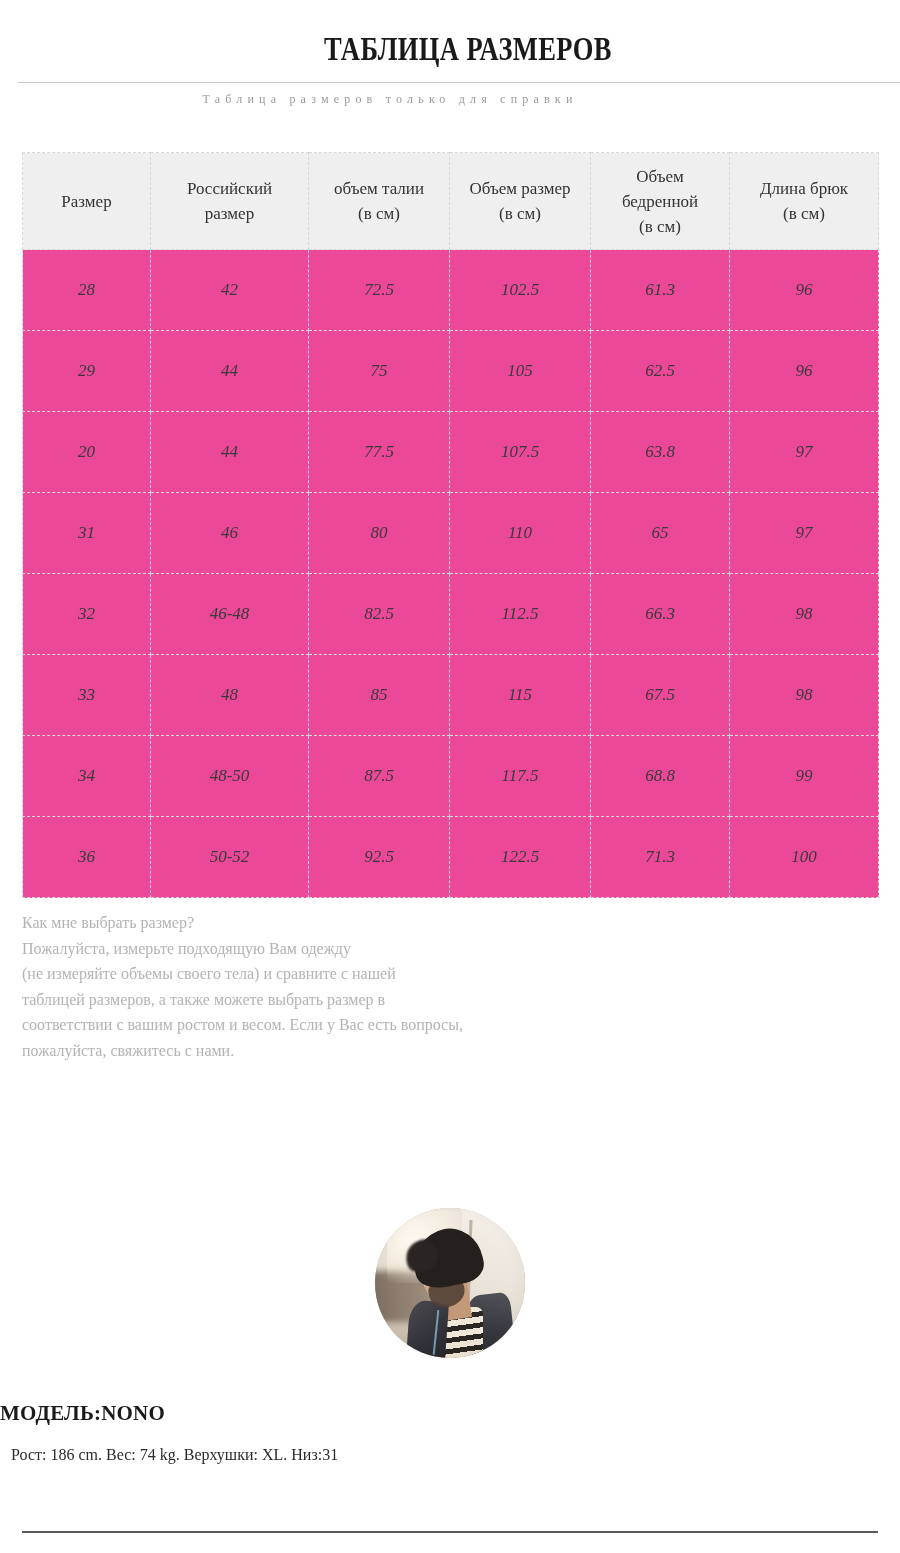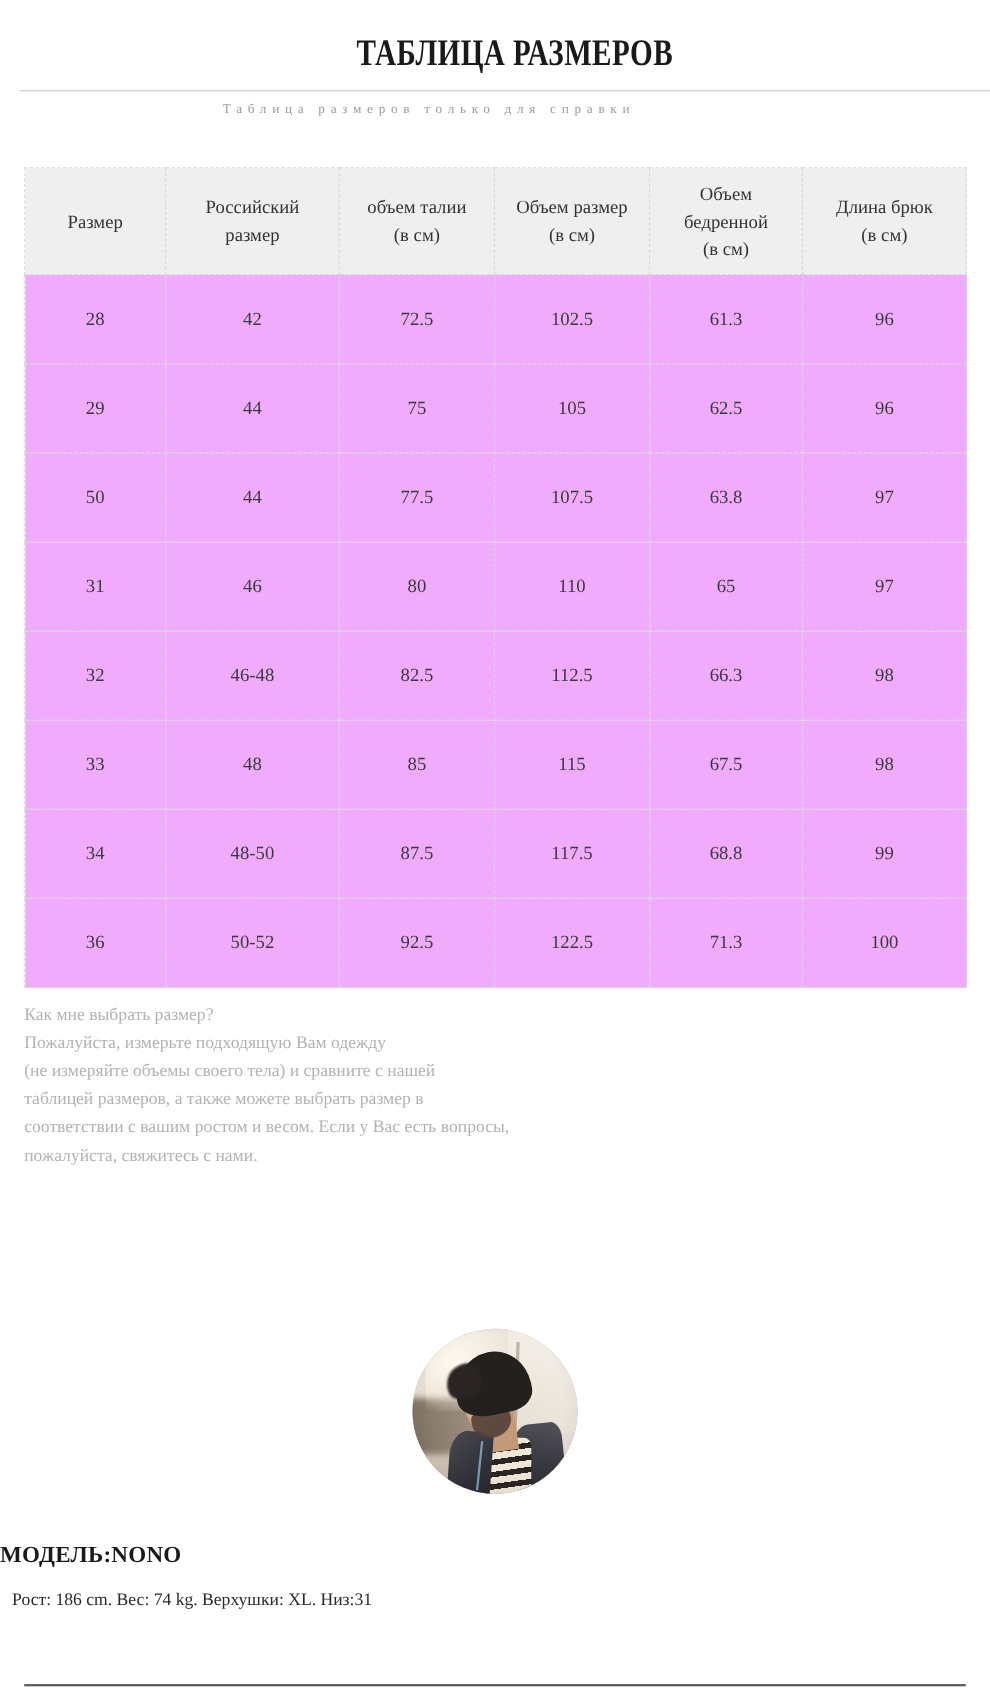--- a/index.html
+++ b/index.html
@@ -83,21 +83,22 @@
     padding: 0 4px;
   }
   table.size-table thead th {
     background: #efefef;
     height: 96px;
     line-height: 25px;
     color: #333333;
   }
   table.size-table tbody td {
     height: 80px;
-    background: #f0abfc;
+    background: #ec4899;
+    font-style: italic;
   }
   
   .col-1 { width: 128px; }
   .col-2 { width: 158px; }
   .col-3 { width: 141px; }
   .col-4 { width: 141px; }
   .col-5 { width: 139px; }
   .col-6 { width: 149px; }
 
   
@@ -326,21 +327,21 @@
         </tr>
         <tr>
           <td>29</td>
           <td>44</td>
           <td>75</td>
           <td>105</td>
           <td>62.5</td>
           <td>96</td>
         </tr>
         <tr>
-          <td>50</td>
+          <td>20</td>
           <td>44</td>
           <td>77.5</td>
           <td>107.5</td>
           <td>63.8</td>
           <td>97</td>
         </tr>
         <tr>
           <td>31</td>
           <td>46</td>
           <td>80</td>

